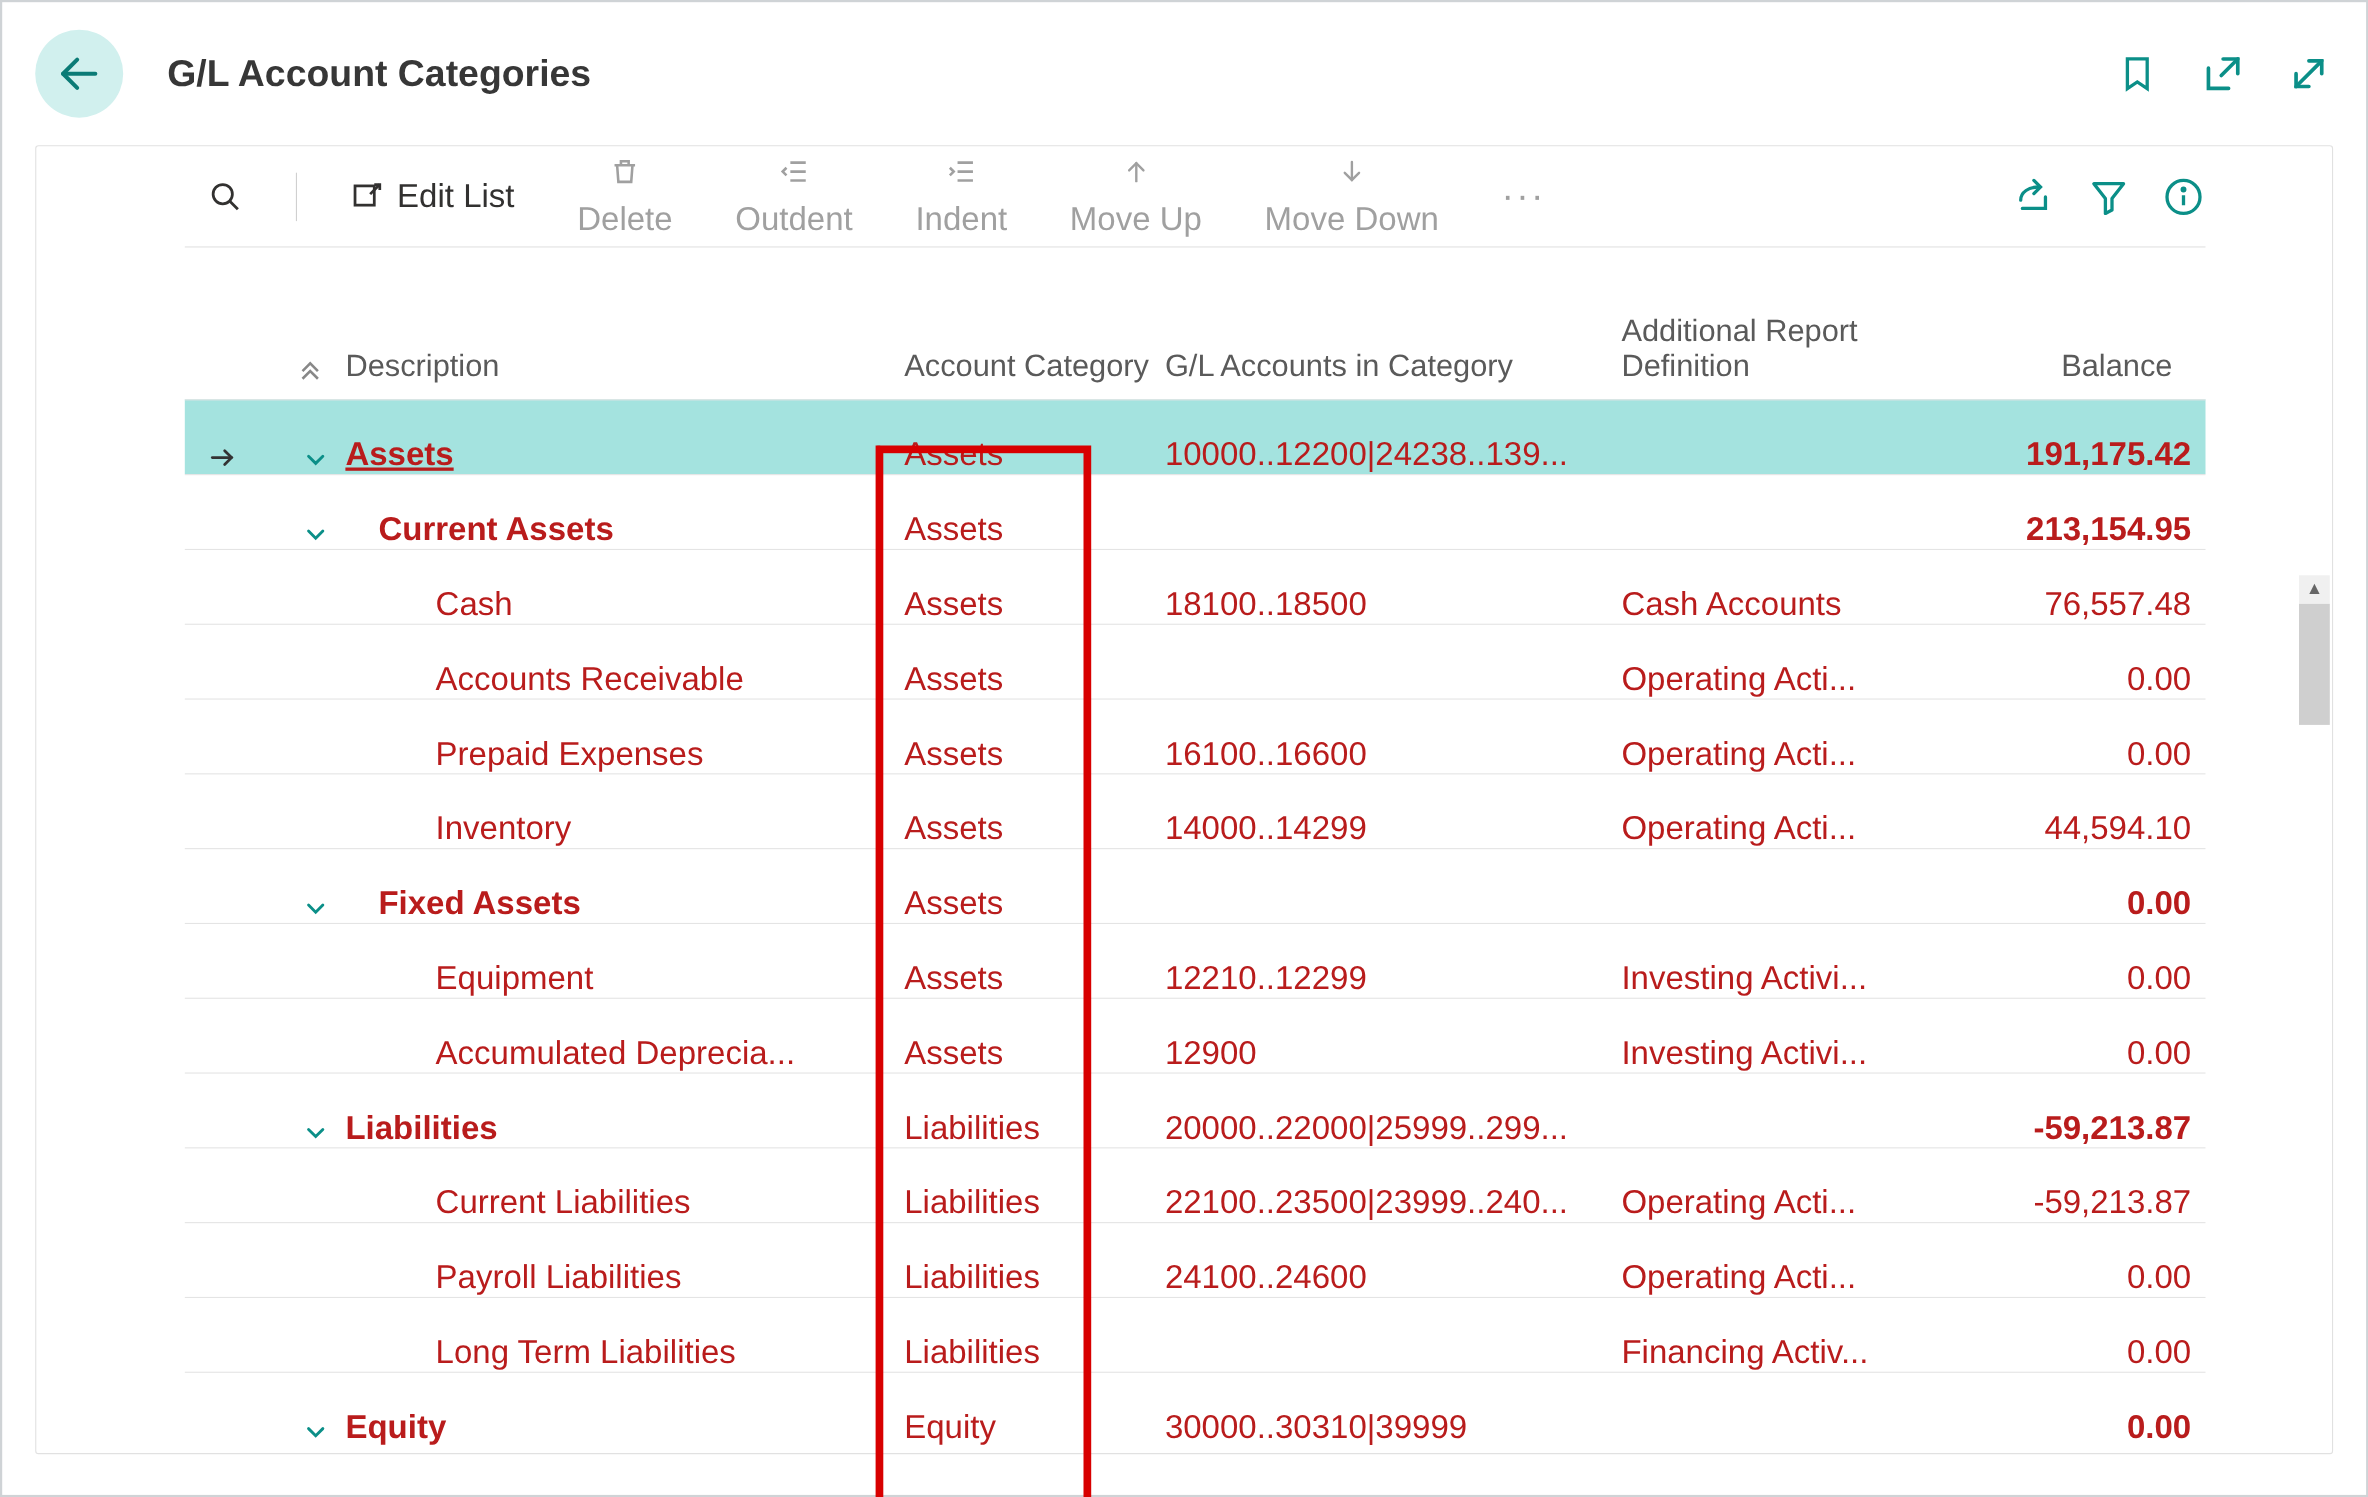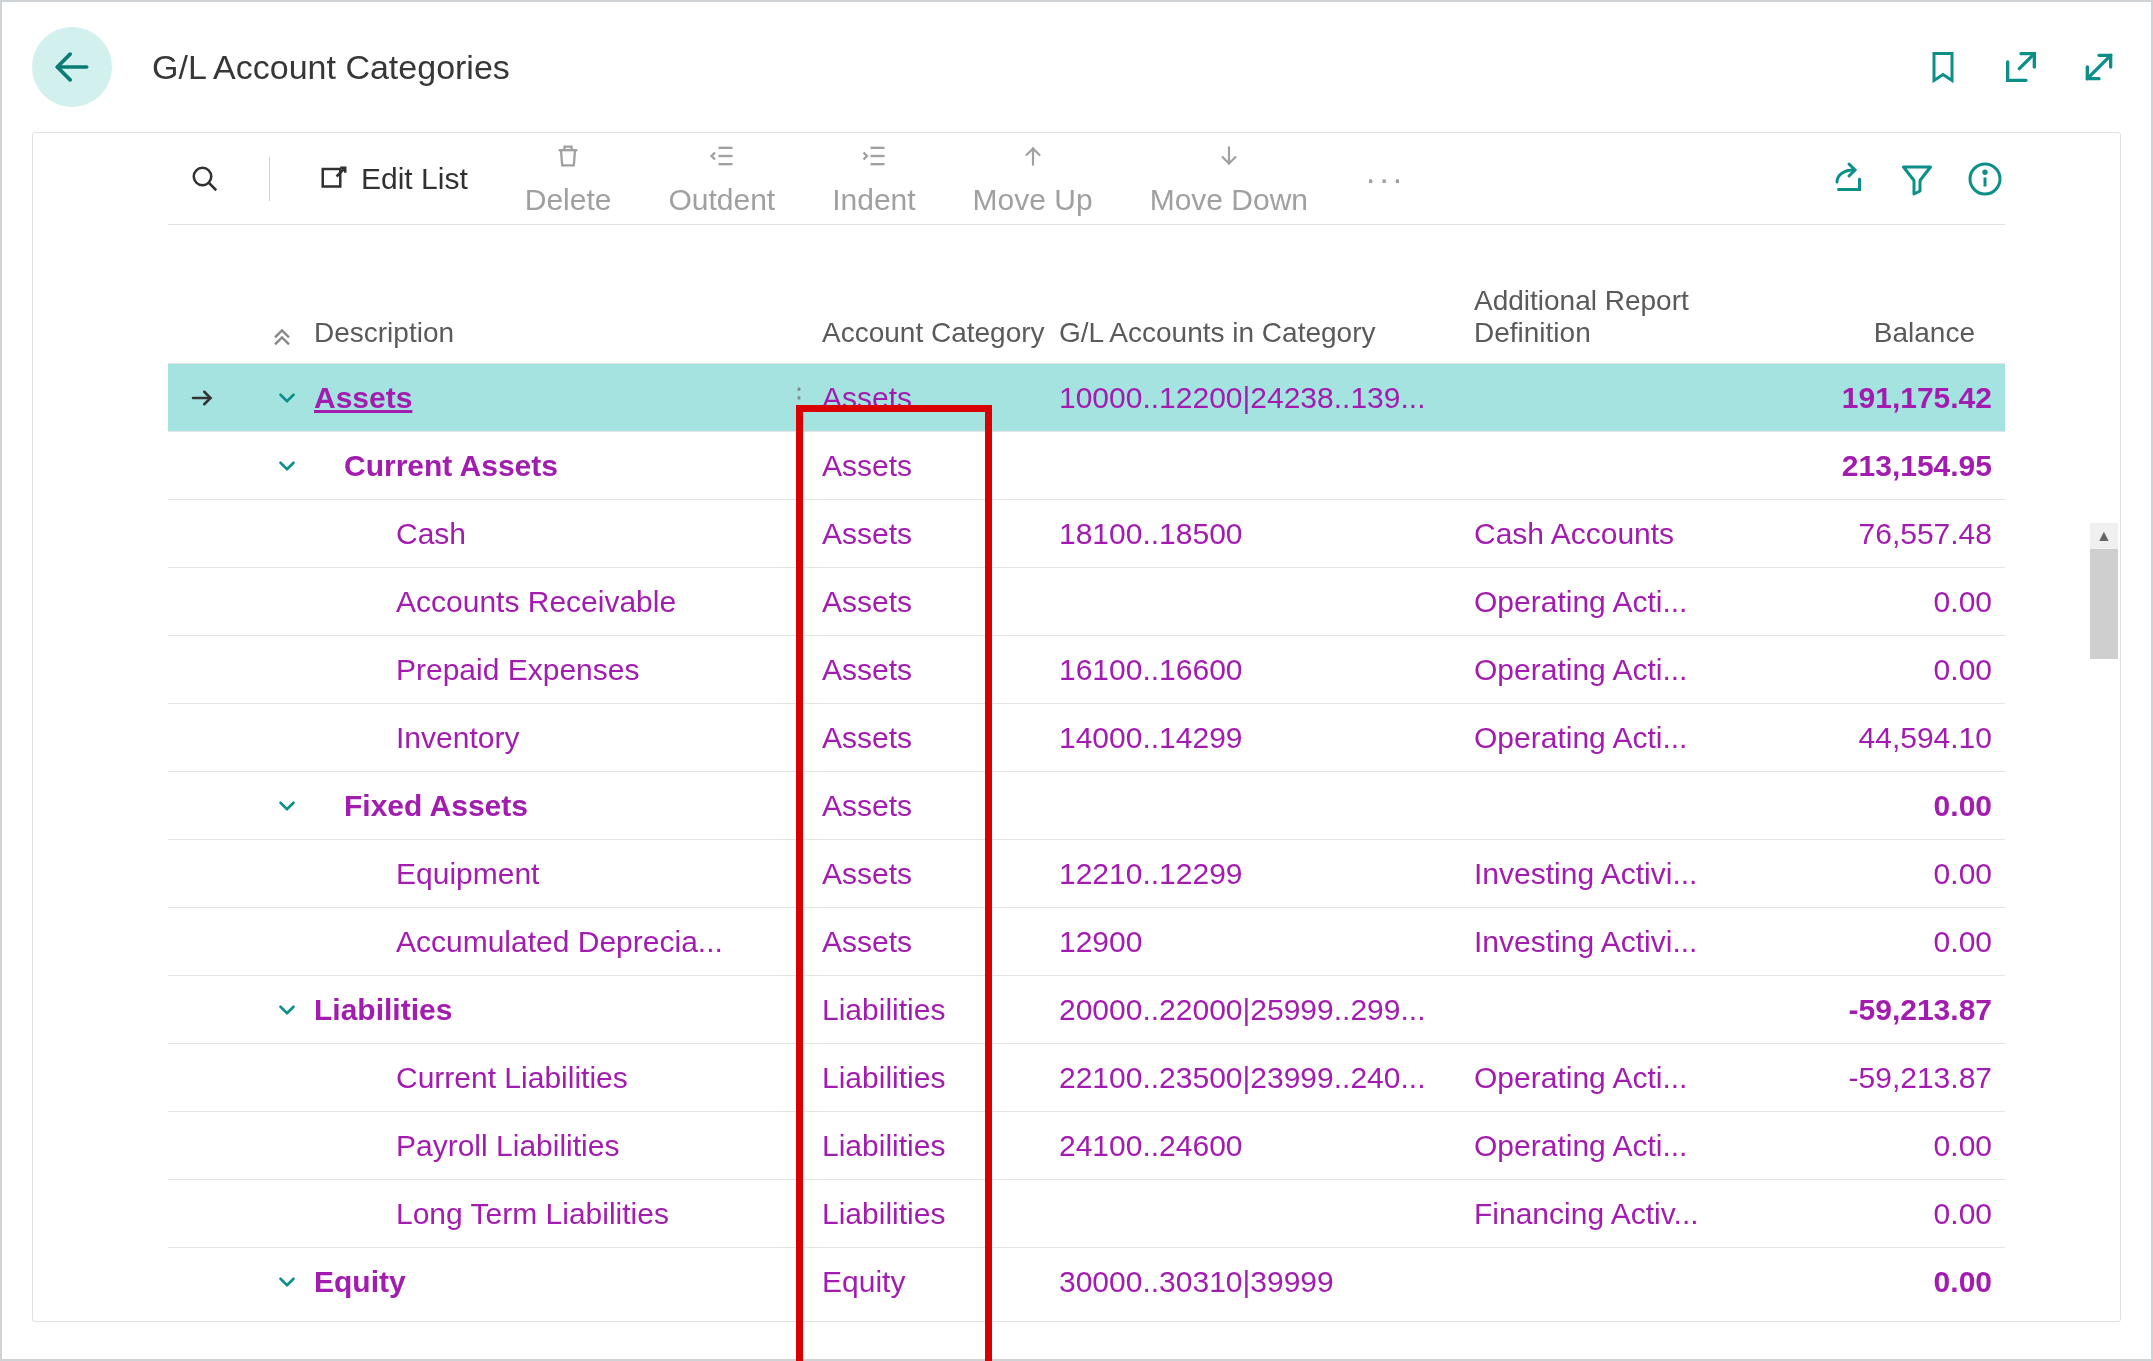--- a/index.html
+++ b/index.html
@@ -26,21 +26,21 @@
   width: 80px; height: 80px;
   border-radius: 50%;
   background: #d1f0ee;
   display: flex; align-items: center; justify-content: center;
   cursor: pointer;
 }
 .back-btn svg { stroke: #0b7b76; }
 .page-title {
   margin-left: 40px;
   font-size: 34px;
-  font-weight: 400;
+  font-weight: 700;
   color: #373737;
 }
 .title-actions {
   margin-left: auto;
   display: flex;
   gap: 34px;
   align-items: center;
 }
 .title-actions .icon-btn { width: 44px; height: 44px; display:flex;align-items:center;justify-content:center; cursor:pointer; }
 .title-actions svg { stroke: #0b8f88; }
@@ -99,25 +99,25 @@
 .highlight-box {
   position: absolute;
   border: 7px solid #d80000;
   pointer-events: none;
   z-index: 50;
 }
 
 .rows { }
 .row {
   display: flex;
-  align-items: center;
+  align-items: flex-end;
   height: 68px;
   border-top: 1px solid #e4e4e4;
   font-size: 30px;
-  color: #a21caf;
+  color: #b91c1c;
   position: relative;
 }
 .row.selected { background: #a4e3df; }
 .row .arrow-cell { width: 70px; flex: 0 0 70px; display:flex; align-items:center; justify-content:center; color:#444; }
 .row .chev-cell { width: 76px; flex: 0 0 76px; display:flex; align-items:center; justify-content:flex-end; padding-right: 14px; color:#0b8f88; }
 .row .desc-cell { width: 490px; flex: 0 0 490px; display:flex; align-items:center; }
 .row .cat-cell  { width: 255px; flex: 0 0 255px; padding-left: 18px; }
 .row .gl-cell   { width: 415px; flex: 0 0 415px; white-space: nowrap; overflow:hidden; text-overflow: ellipsis; }
 .row .add-cell  { width: 290px; flex: 0 0 290px; white-space: nowrap; overflow:hidden; text-overflow: ellipsis; }
 .row .bal-cell  { flex: 1 1 auto; text-align: right; padding-right: 13px; }

